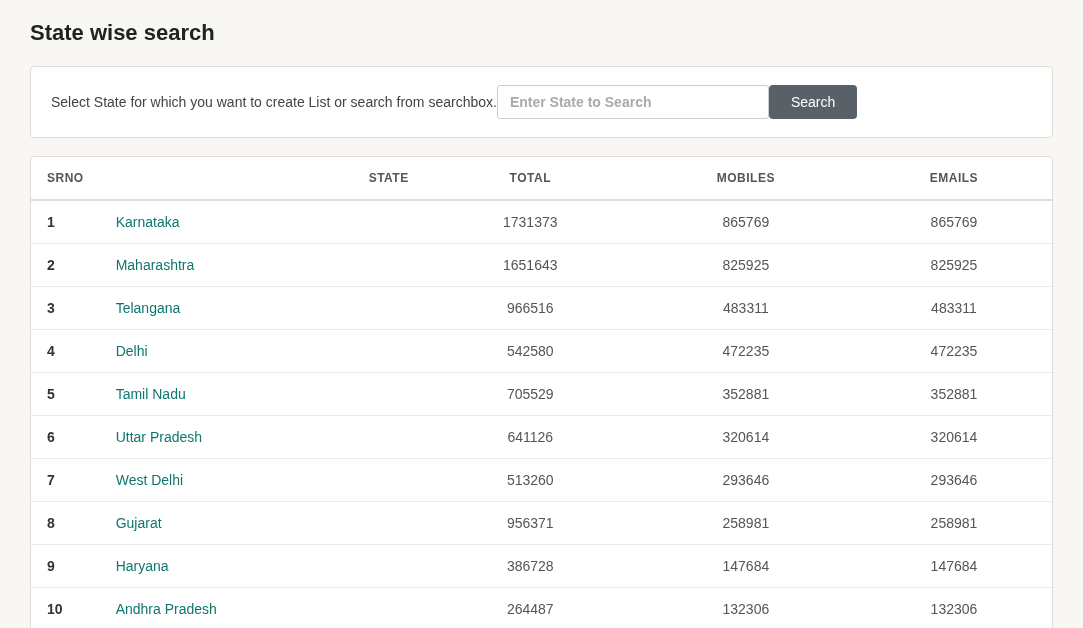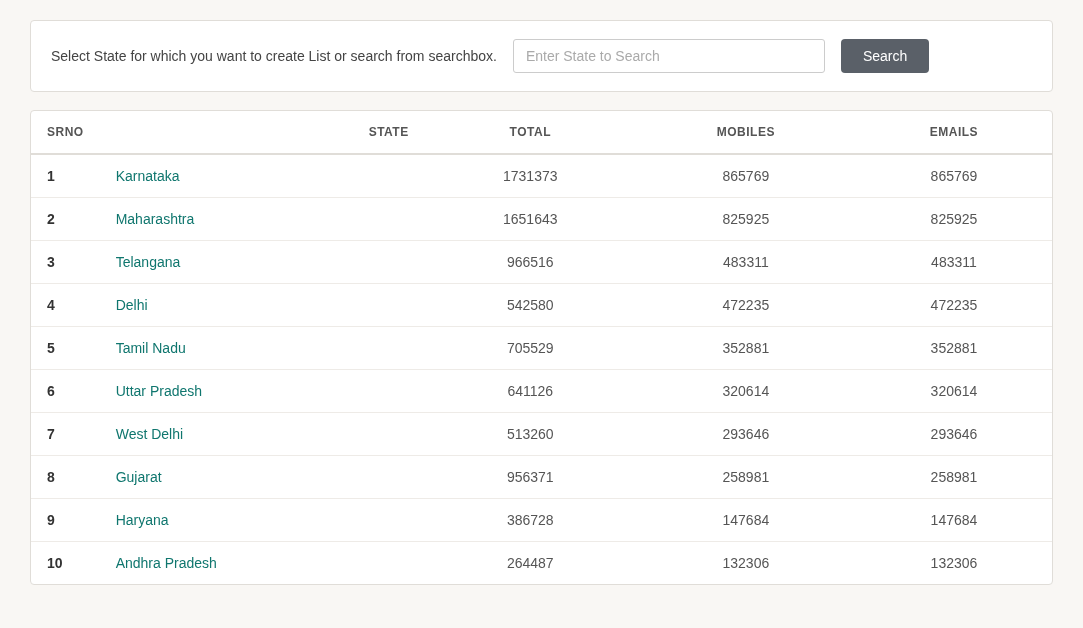--- a/index.html
+++ b/index.html
@@ -27,39 +27,39 @@
       margin-bottom: 20px;
     }
 
     .search-section {
       background: #fff;
       border: 1px solid #e0ddd8;
       border-radius: 4px;
       padding: 18px 20px;
       display: flex;
       align-items: center;
-      gap: 16px;
       margin-bottom: 18px;
     }
 
     .search-label {
       font-size: 14px;
       color: #444;
       flex: 0 0 auto;
     }
 
     .search-input {
       border: 1px solid #ccc;
       border-radius: 3px;
       padding: 8px 12px;
       font-size: 14px;
       color: #999;
-      width: 312px;
+      width: 272px;
       outline: none;
       background: #fff;
+      font-weight: bold;
     }
 
     .search-input::placeholder {
       color: #aaa;
     }
 
     .search-button {
       background-color: #5a6068;
       color: #fff;
       border: none;
@@ -135,20 +135,21 @@
 
     tbody td.col-state a {
       color: #0f766e;
       text-decoration: none;
     }
   </style>
 </head>
 <body>
 
 <div class="page-container">
+  <h1 class="page-title">State wise search</h1>
 
   <div class="search-section">
     <span class="search-label">Select State for which you want to create List or search from searchbox.</span>
     <input class="search-input" type="text" placeholder="Enter State to Search" style="">
     <button class="search-button">Search</button>
   </div>
 
   <div class="table-container">
     <table>
       <thead>

